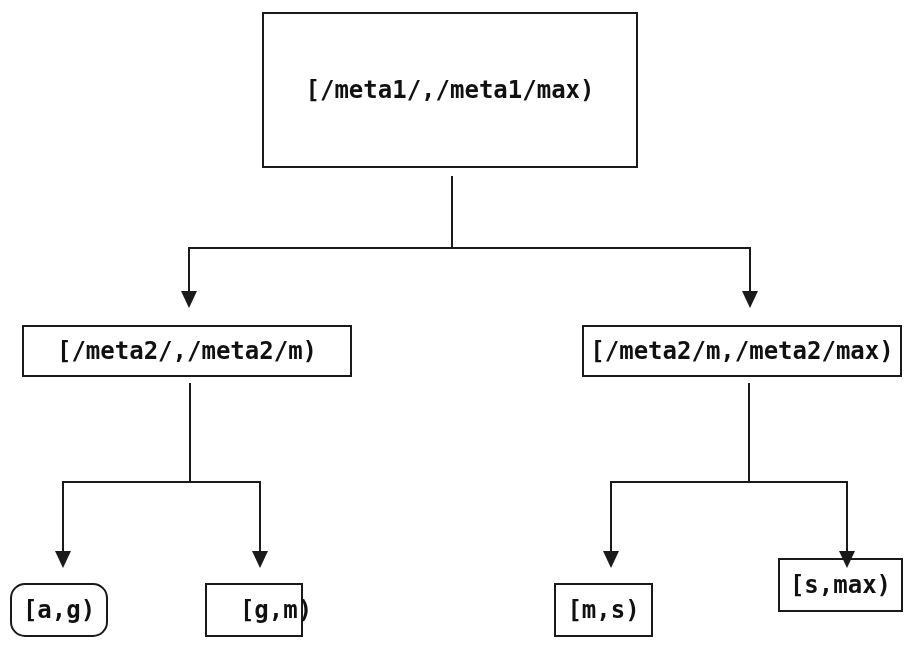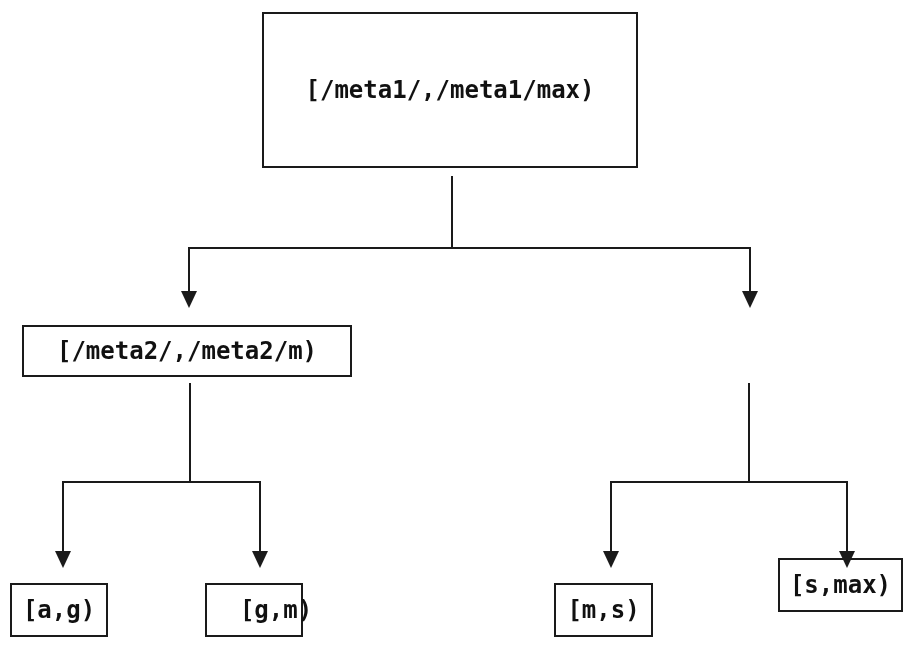--- a/index.html
+++ b/index.html
@@ -25,21 +25,21 @@
     justify-content: center;
     font-weight: bold;
     font-size: 24px;
     color: #111111;
     white-space: nowrap;
     letter-spacing: 0px;
   }
   .node-root   { left: 262px; top: 12px;  width: 376px; height: 156px; }
   .node-l2a    { left: 22px;  top: 325px; width: 330px; height: 52px;  }
   .node-l2b    { left: 582px; top: 325px; width: 320px; height: 52px;  }
-  .node-l3a    { left: 10px;  top: 583px; width: 98px;  height: 54px;  }
+  .node-l3a    { left: 10px;  top: 583px; width: 98px;  height: 54px; border-radius: 15px;  }
   .node-l3b    { left: 205px; top: 583px; width: 98px;  height: 54px; padding-left: 44px;  }
   .node-l3c    { left: 554px; top: 583px; width: 99px;  height: 54px;  }
   .node-l3d    { left: 778px; top: 558px; width: 125px; height: 54px;  }
 
   .line {
     position: absolute;
     background: #1a1a1a;
   }
   .arrow-down {
     position: absolute;
@@ -80,20 +80,23 @@
 <div class="canvas">
 
   <div class="node node-root">
     <span>[/meta1/,/meta1/max)</span>
   </div>
 
   <div class="node node-l2a">
     <span>[/meta2/,/meta2/m)</span>
   </div>
 
+  <div class="node node-l2b">
+    <span>[/meta2/m,/meta2/max)</span>
+  </div>
 
   <div class="node node-l3a">
     <span>[a,g)</span>
   </div>
 
   <div class="node node-l3b">
     <span>[g,m)</span>
   </div>
 
   <div class="node node-l3c">

